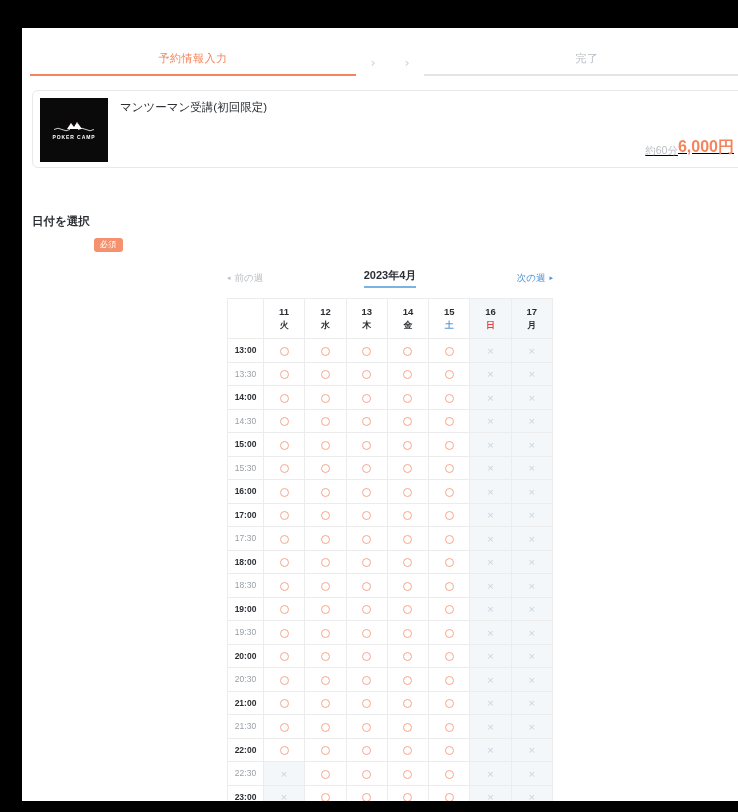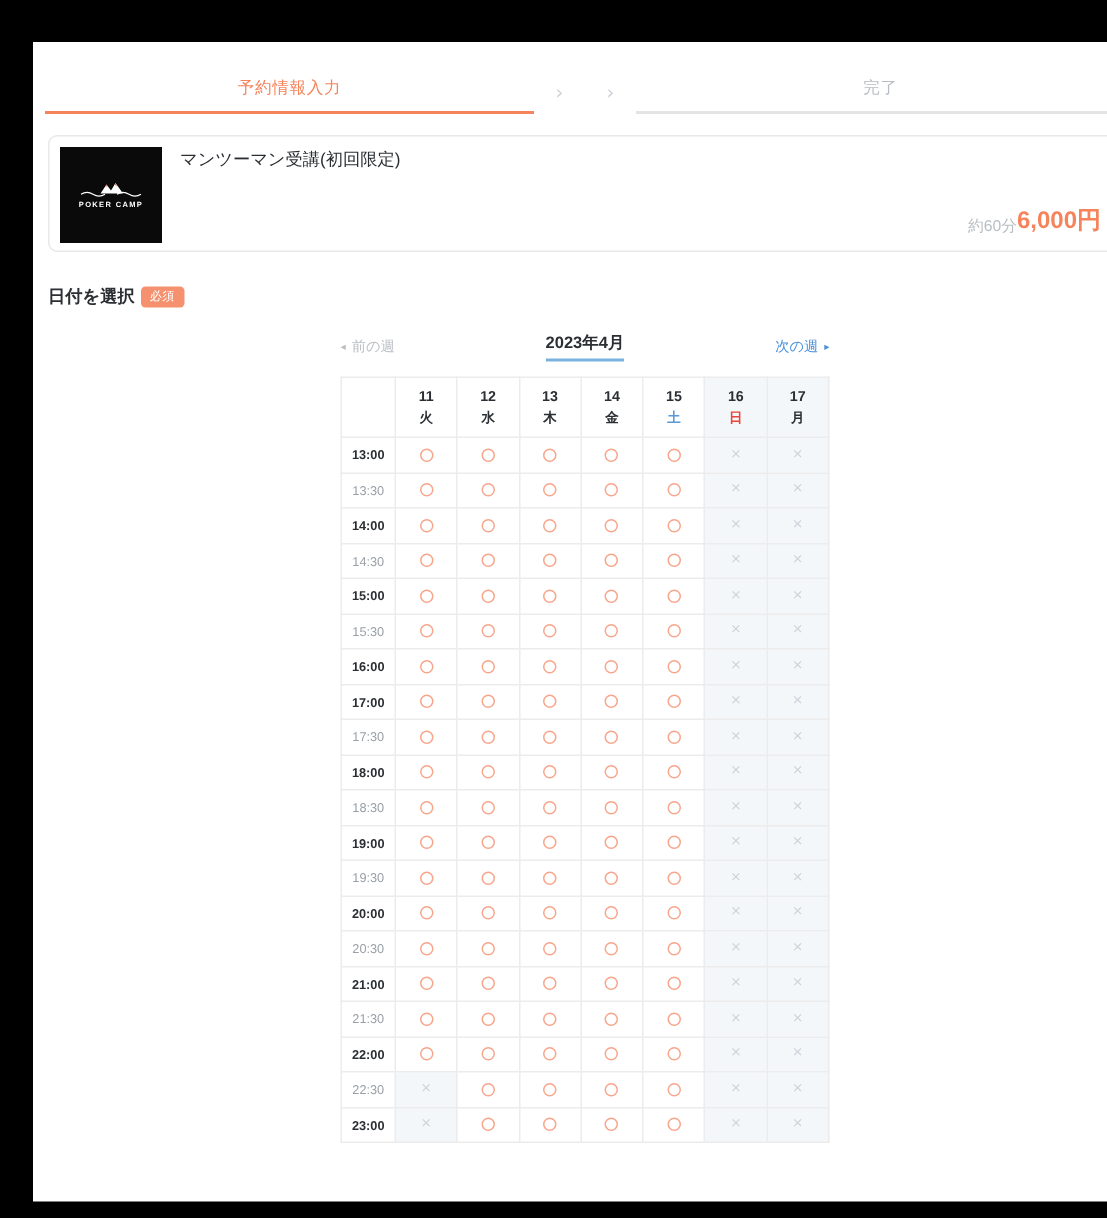--- a/index.html
+++ b/index.html
@@ -96,20 +96,21 @@
   #card-title {
     font-size: 11.5px;
     color: #2b2f33;
     line-height: 1.3;
   }
   #card-meta {
     display: flex;
     justify-content: flex-end;
     align-items: flex-end;
     padding-bottom: 2px;
+    text-decoration: underline;
   }
   #card-duration { font-size: 10.5px; color: #b9bec3; }
   #card-price {
     font-size: 16px;
     color: #f5845c;
     font-weight: 700;
   }
 
   
   #section-head {
@@ -120,20 +121,21 @@
   }
   #section-title { font-size: 11.5px; color: #2b2f33; font-weight: 700; }
   #required-badge {
     background: #f5916e;
     color: #ffffff;
     font-size: 8px;
     border-radius: 3px;
     padding: 3px 6px 3px 6px;
     line-height: 1;
     letter-spacing: .4px;
+    margin-top: 48px;
   }
 
   
   #week-nav {
     width: 326px;
     margin: 16px auto 0 auto;
     display: flex;
     align-items: center;
     justify-content: space-between;
     font-size: 9.5px;

